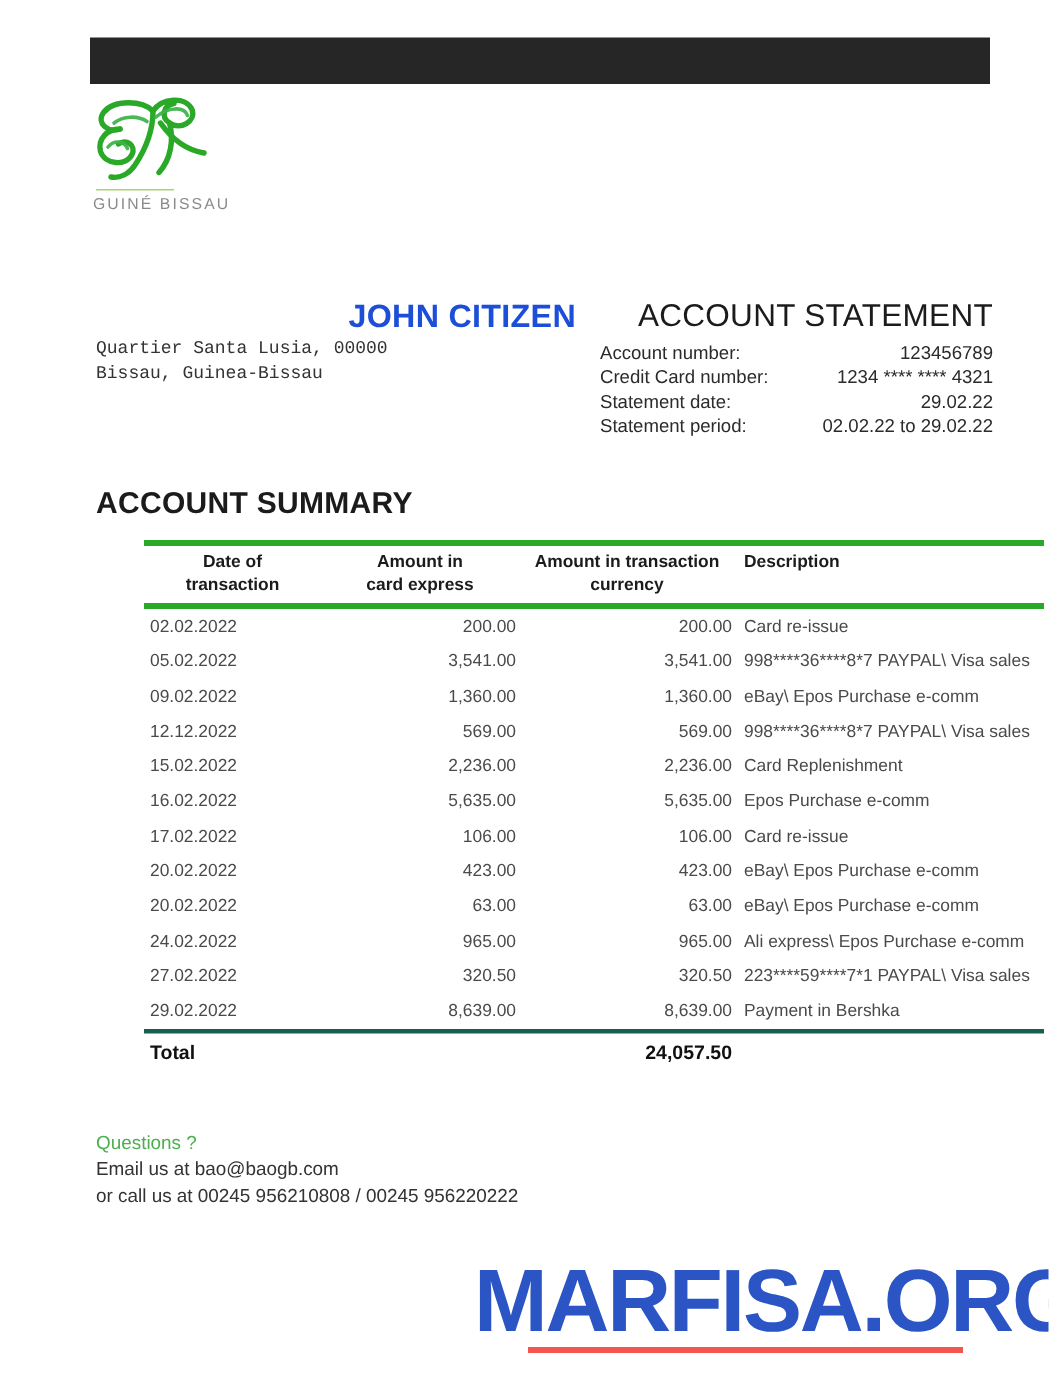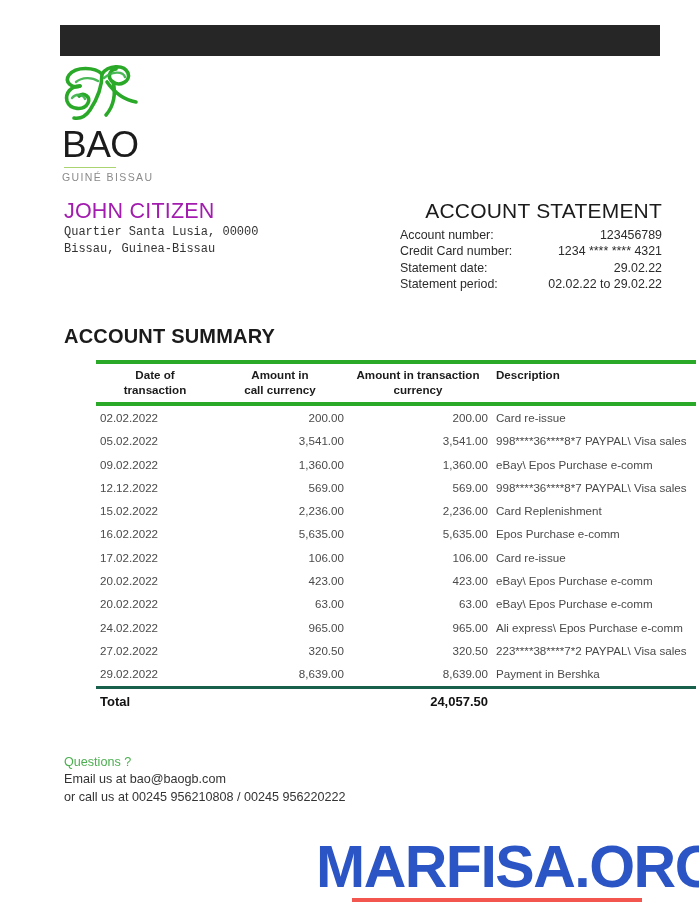--- a/index.html
+++ b/index.html
@@ -32,22 +32,22 @@
     margin:2px 0 3px 2px;
   }
   .logo-sub{
     font-size:10.5px;letter-spacing:1.4px;color:#8a8a8a;
     font-weight:400;
   }
 
   
   .cust{position:absolute;left:64px;top:199px;width:320px;}
   .cust-name{
-    font-size:21.5px;font-weight:normal;color:#a21caf;
-    letter-spacing:.2px;line-height:25px;
+    font-size:21.5px;font-weight:bold;color:#1d4ed8;
+    letter-spacing:.2px;line-height:25px;text-align:right;
   }
   .cust-line{font-size:12px;color:#333;line-height:16.5px;font-family:Liberation Mono, monospace;}
 
   
   .stmt{position:absolute;left:400px;top:198px;width:262px;}
   .stmt-title{
     font-size:21px;color:#1b1b1b;text-align:right;
     letter-spacing:.2px;line-height:26px;font-weight:400;
   }
   .stmt-rows{margin-top:3px;}
@@ -154,21 +154,20 @@
         <path d="M40 12 C40 24, 36 36, 28 48 C24 54, 18 57, 12 56"></path>
         <path d="M45 20 C52 30, 62 38, 74 40"></path>
         <path d="M51 20 C54 31, 52 44, 44 53"></path>
       </g>
       <g fill="none" stroke="#3cb34a" stroke-width="2.4" stroke-linecap="round" opacity="0.92">
         <path d="M42 16 C50 9, 61 9, 63 15"></path>
         <path d="M14 20 C20 15, 30 15, 36 19"></path>
         <path d="M10 36 C14 31, 21 32, 23 37"></path>
       </g>
     </svg>
-    <div class="logo-word">BAO</div>
     <div class="logo-divider"></div>
     <div class="logo-sub">GUINÉ BISSAU</div>
   </div>
 
   <div class="cust">
     <div class="cust-name">JOHN CITIZEN</div>
     <div class="cust-line">Quartier Santa Lusia, 00000</div>
     <div class="cust-line">Bissau, Guinea-Bissau</div>
   </div>
 
@@ -199,21 +198,21 @@
   <div class="tbl">
     <div class="rule-green"></div>
 
     <div class="thead">
       <div class="th th-date">
         <span>Date of</span><br>
         <span>transaction</span>
       </div>
       <div class="th th-card">
         <span>Amount in</span><br>
-        <span>call currency</span>
+        <span>card express</span>
       </div>
       <div class="th th-txn">
         <span>Amount in transaction</span><br>
         <span>currency</span>
       </div>
       <div class="th th-desc">Description</div>
     </div>
 
     <div class="rule-green"></div>
 
@@ -275,21 +274,21 @@
         <div class="row">
           <div class="c c-date">24.02.2022</div>
           <div class="c c-card">965.00</div>
           <div class="c c-txn">965.00</div>
           <div class="c c-desc">Ali express\ Epos Purchase e-comm</div>
         </div>
         <div class="row">
           <div class="c c-date">27.02.2022</div>
           <div class="c c-card">320.50</div>
           <div class="c c-txn">320.50</div>
-          <div class="c c-desc">223****38****7*2 PAYPAL\ Visa sales</div>
+          <div class="c c-desc">223****59****7*1 PAYPAL\ Visa sales</div>
         </div>
         <div class="row">
           <div class="c c-date">29.02.2022</div>
           <div class="c c-card">8,639.00</div>
           <div class="c c-txn">8,639.00</div>
           <div class="c c-desc">Payment in Bershka</div>
         </div>
       </div>
 
     <div class="rule-total"></div>

